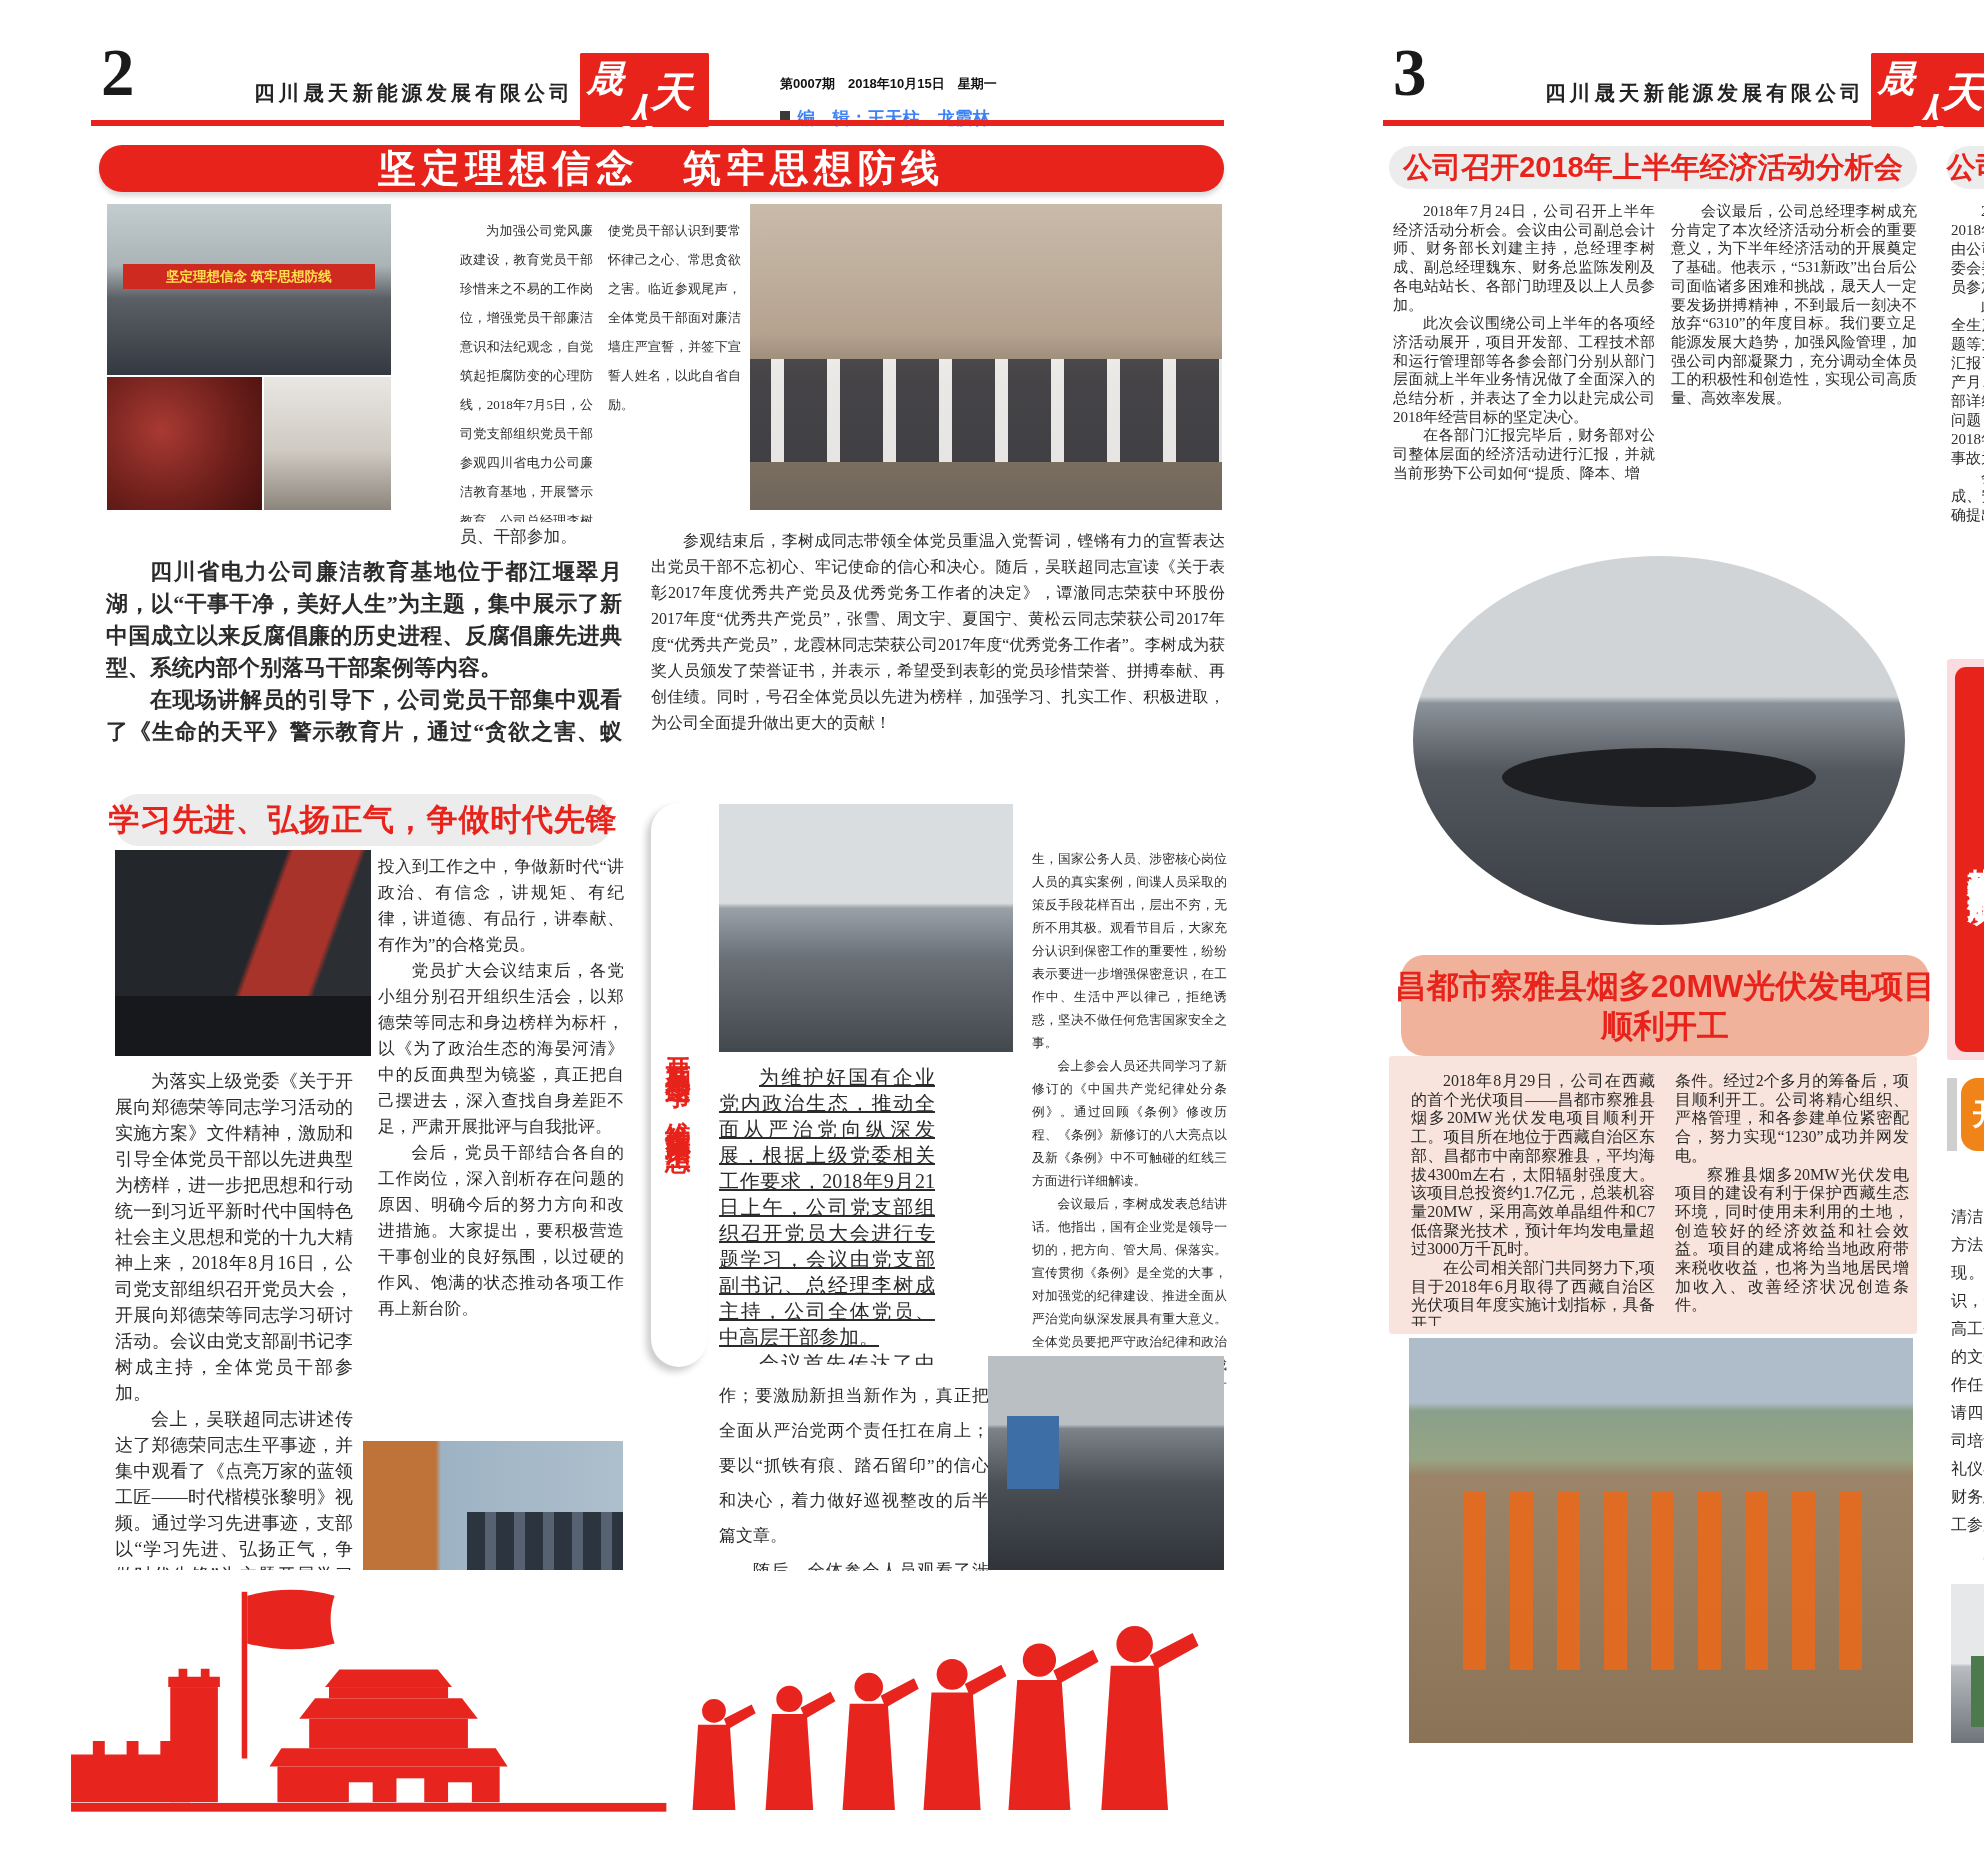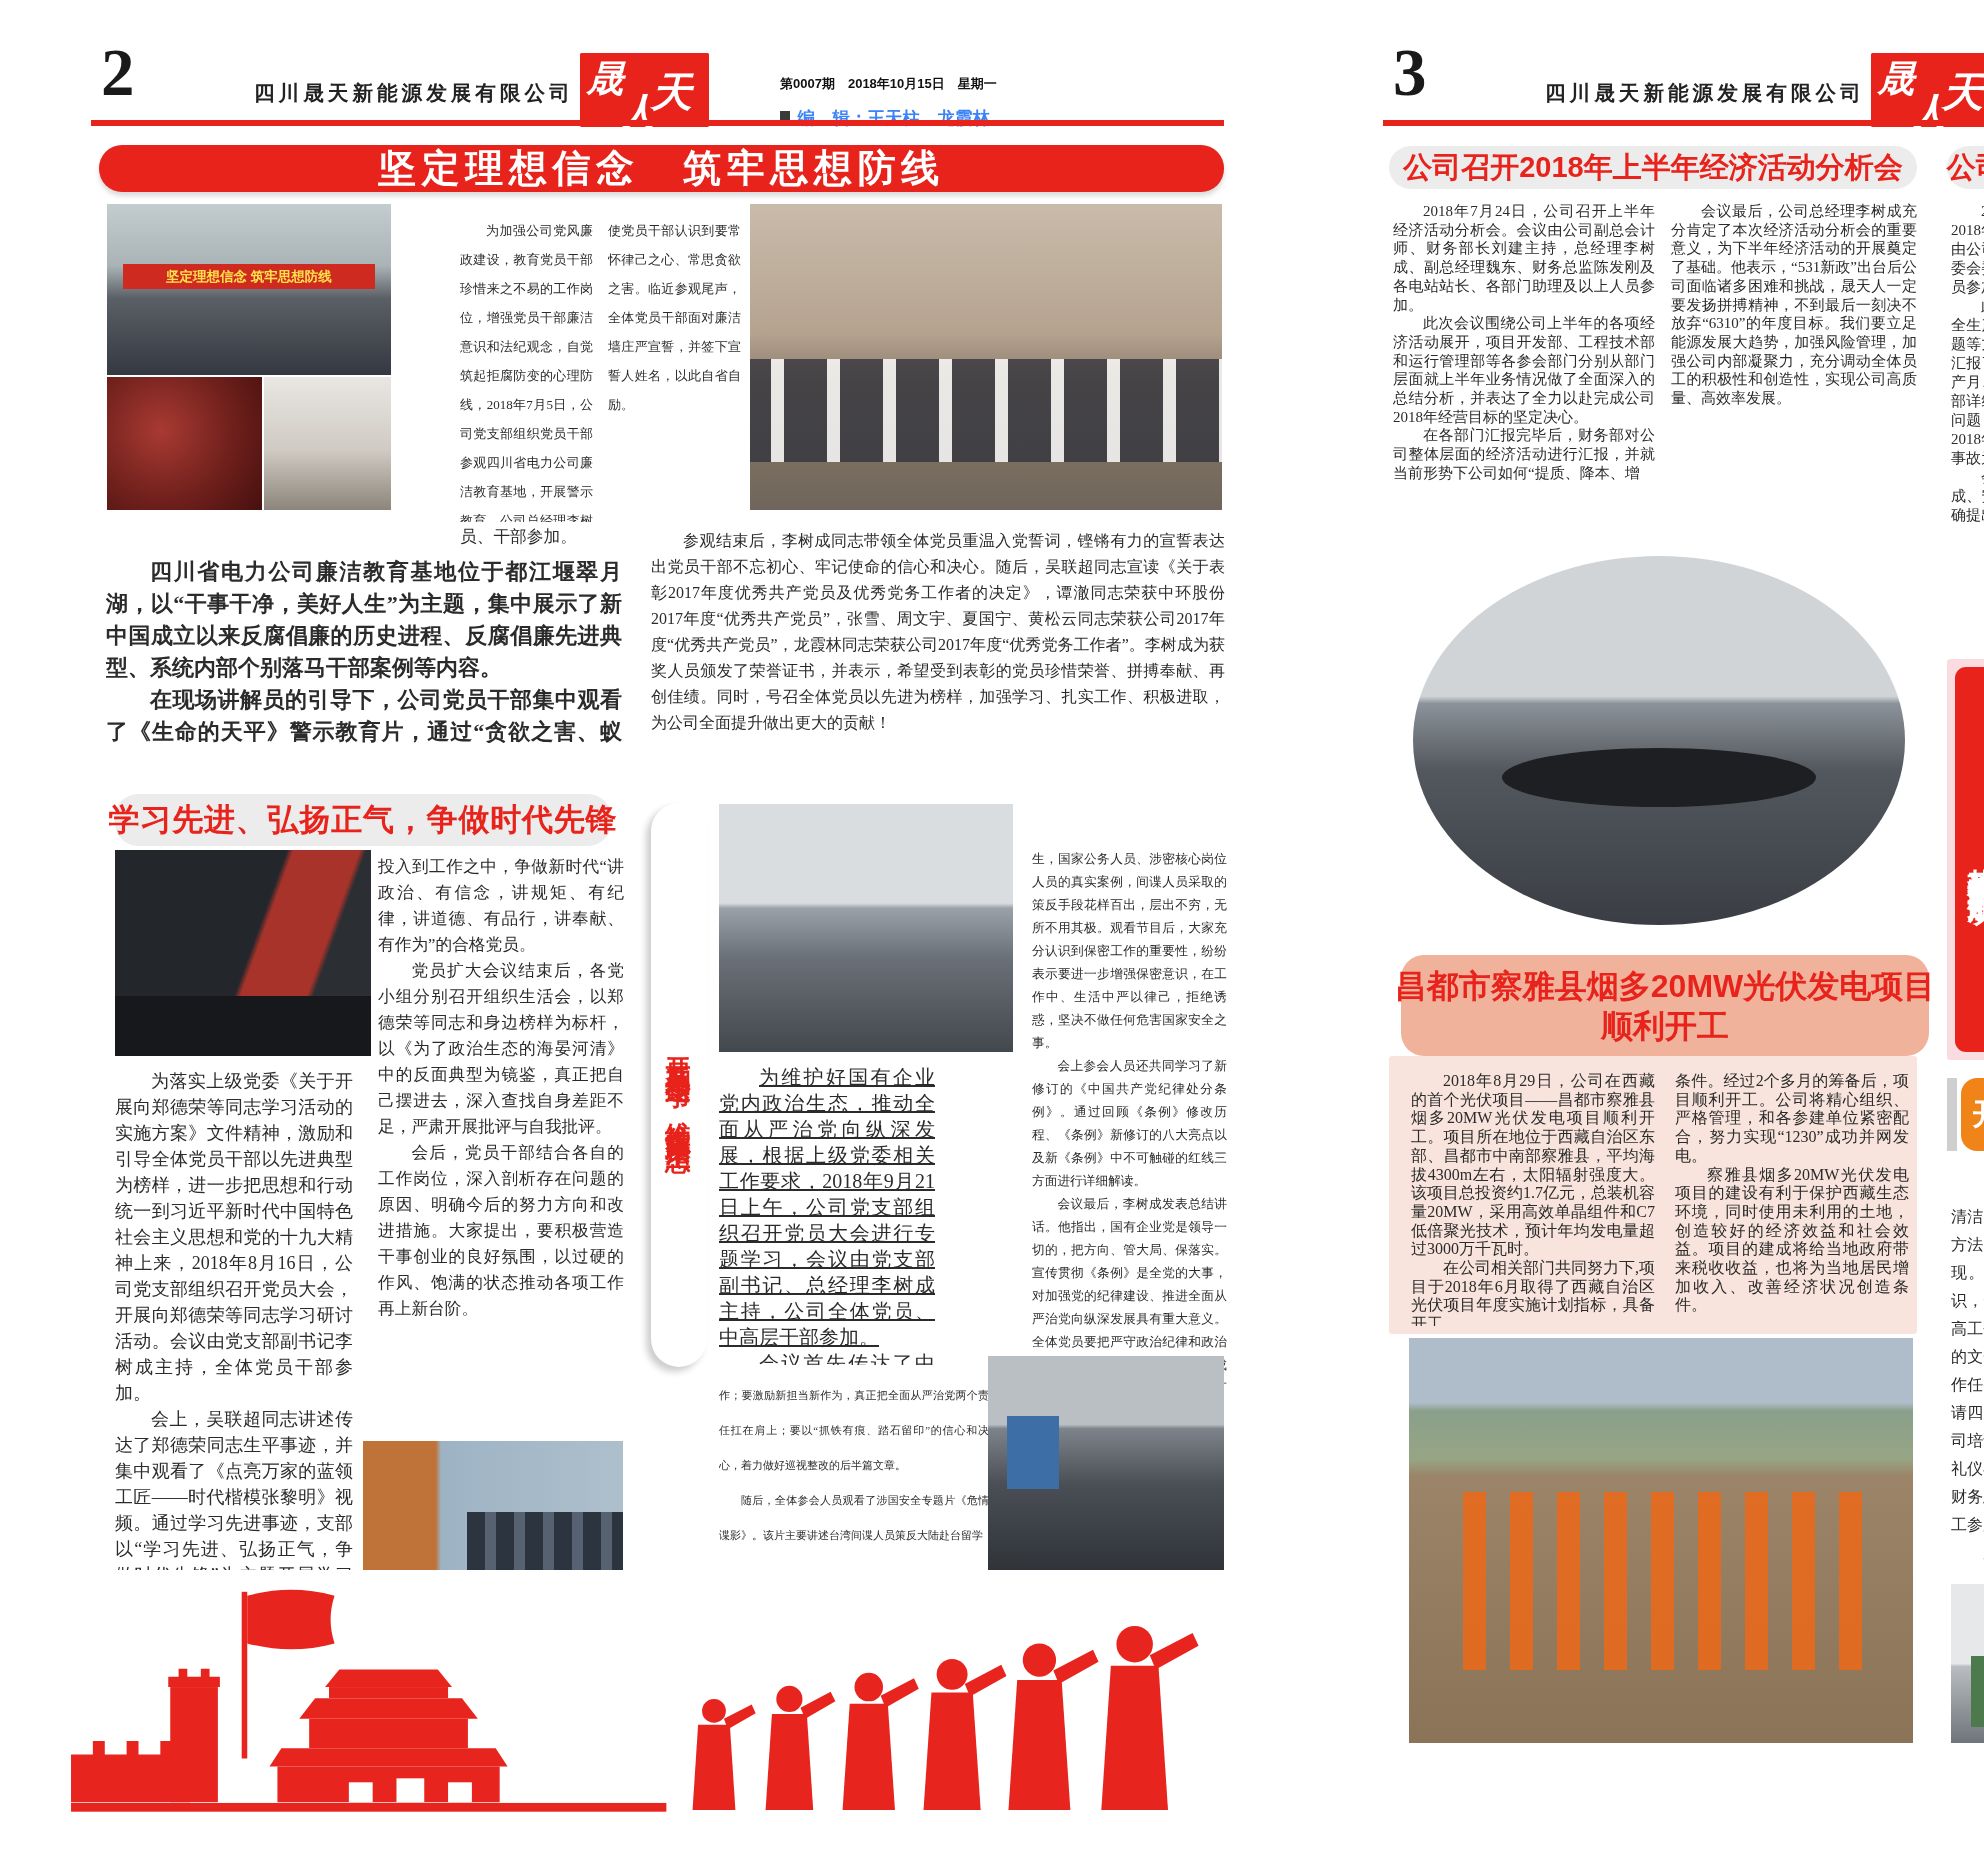--- a/index.html
+++ b/index.html
@@ -121,21 +121,21 @@
 
   <div class="abs vstrip" style="left:651px;top:803px;width:56px;height:564px;">
     <div class="vtext" style="font-size:25.4px;">开展系列专题学习　维护党内政治生态</div>
   </div>
 
   <div class="ph" style="left:719px;top:804px;width:294px;height:248px;background:linear-gradient(180deg,#dadddf 0%,#dadddf 40%,#9aa1a8 42%,#6a7077 62%,#43484e 100%);"></div>
   <div class="t" style="left:719px;top:1064px;width:216px;height:301px;font-size:20px;line-height:26px;text-decoration:underline;">
     <p>为维护好国有企业党内政治生态，推动全面从严治党向纵深发展，根据上级党委相关工作要求，2018年9月21日上午，公司党支部组织召开党员大会进行专题学习，会议由党支部副书记、总经理李树成主持，公司全体党员、中高层干部参加。</p>
     <p>会议首先传达了中环集团党委书记、董事长曲德福在2018年度集团直属国有企事业单位落实全面从严治党两个责任暨党建工作和巡察点评会上的重要讲话精神。曲书记在报告中重点提出，各级党组织要以习近平新时代中国特色社会主义思想为指导，落实新时代党的建设总要求，以政治建设为统领推进党的各项工</p>
   </div>
-  <div class="t" style="left:719px;top:1378px;width:270px;height:193px;font-size:11px;line-height:35px;">
+  <div class="t" style="left:719px;top:1378px;width:270px;height:193px;font-size:17px;line-height:35px;">
     <p class="ni">作；要激励新担当新作为，真正把全面从严治党两个责任扛在肩上；要以“抓铁有痕、踏石留印”的信心和决心，着力做好巡视整改的后半篇文章。</p>
     <p>随后，全体参会人员观看了涉国安全专题片《危情谍影》。该片主要讲述台湾间谍人员策反大陆赴台留学</p>
   </div>
   <div class="t" style="left:1032px;top:808px;width:195px;height:536px;font-size:12.7px;line-height:23px;margin-top:40px;">
     <p class="ni">生，国家公务人员、涉密核心岗位人员的真实案例，间谍人员采取的策反手段花样百出，层出不穷，无所不用其极。观看节目后，大家充分认识到保密工作的重要性，纷纷表示要进一步增强保密意识，在工作中、生活中严以律己，拒绝诱惑，坚决不做任何危害国家安全之事。</p>
     <p>会上参会人员还共同学习了新修订的《中国共产党纪律处分条例》。通过回顾《条例》修改历程、《条例》新修订的八大亮点以及新《条例》中不可触碰的红线三方面进行详细解读。</p>
     <p>会议最后，李树成发表总结讲话。他指出，国有企业党是领导一切的，把方向、管大局、保落实。宣传贯彻《条例》是全党的大事，对加强党的纪律建设、推进全面从严治党向纵深发展具有重大意义。全体党员要把严守政治纪律和政治规矩摆在首位，切实使《条例》成为每位党员的行为准则，强化底线、红线意识。</p>
   </div>
   <div class="ph" style="left:988px;top:1356px;width:236px;height:214px;background:linear-gradient(180deg,#babfc4 0%,#babfc4 32%,#7d838a 34%,#4a4f55 60%,#303439 100%);">
     <div style="position:absolute;left:8%;top:28%;width:22%;height:34%;background:#3d6ea5;"></div>

